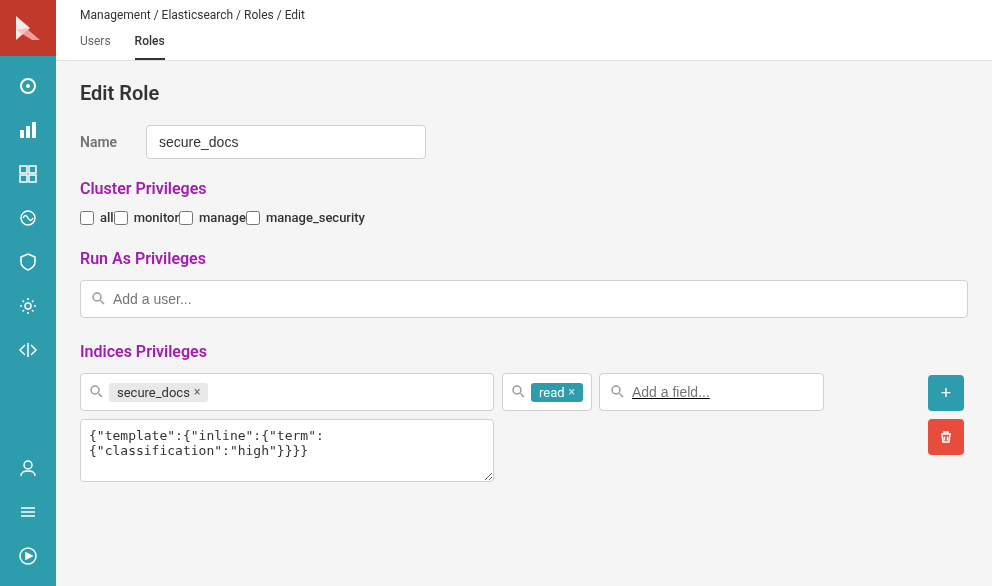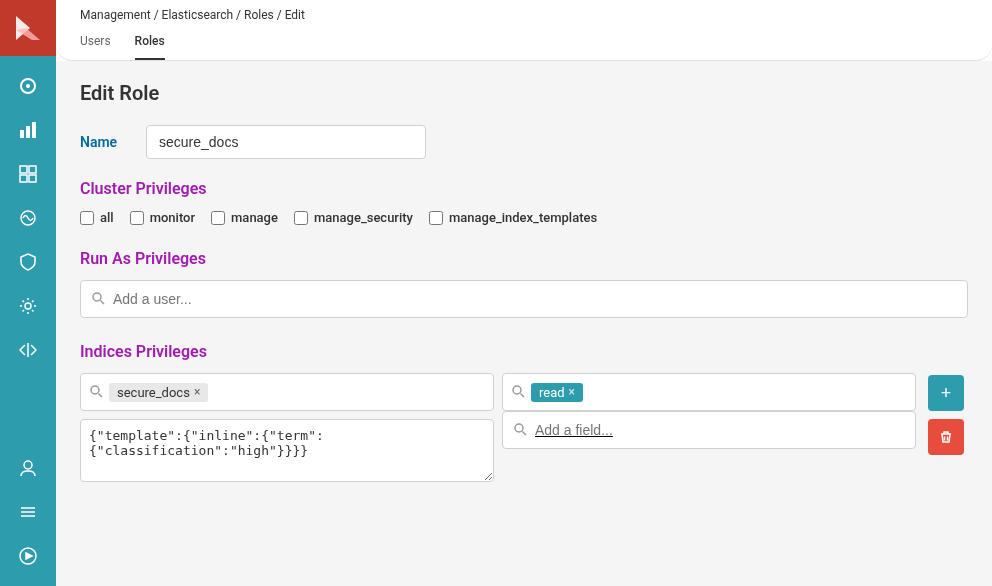--- a/index.html
+++ b/index.html
@@ -46,21 +46,20 @@
       flex-direction: column;
       background: #fff;
       overflow: hidden;
     }
 
     
     .topbar {
       background: #fff;
       border-bottom: 1px solid #e0e0e0;
       padding: 0 24px;
-      border-radius: 16px;
     }
     .breadcrumb {
       font-size: 12px;
       color: #666;
       padding: 8px 0 4px;
     }
     .breadcrumb span { color: #333; }
     .tabs {
       display: flex;
       gap: 24px;
@@ -153,21 +152,21 @@
 
     
     .form-row {
       display: flex;
       align-items: center;
       gap: 16px;
       margin-bottom: 20px;
     }
     .form-label {
       font-weight: 600;
-      color: #0369a1;
+      color: #737373;
       min-width: 50px;
     }
     .form-input {
       border: 1px solid #d0d0d0;
       border-radius: 4px;
       padding: 8px 12px;
       font-size: 14px;
       width: 280px;
       background: #fff;
       outline: none;
@@ -180,21 +179,20 @@
       font-weight: 600;
       color: #a21caf;
       margin-bottom: 12px;
     }
     .section { margin-bottom: 24px; }
 
     
     .checkboxes {
       display: flex;
       align-items: center;
-      gap: 16px;
       flex-wrap: wrap;
     }
     .checkbox-item {
       display: flex;
       align-items: center;
       gap: 6px;
       font-size: 13px;
       color: #333;
     }
     .checkbox-item input[type="checkbox"] {
@@ -397,24 +395,20 @@
           <input type="checkbox" id="cb-monitor" style="">
           <label class="checkbox-label" for="cb-monitor">monitor</label>
         </div>
         <div class="checkbox-item">
           <input type="checkbox" id="cb-manage" style="">
           <label class="checkbox-label" for="cb-manage">manage</label>
         </div>
         <div class="checkbox-item">
           <input type="checkbox" id="cb-manage-security" style="">
           <label class="checkbox-label" for="cb-manage-security">manage_security</label>
-        </div>
-        <div class="checkbox-item">
-          <input type="checkbox" id="cb-manage-index" style="">
-          <label class="checkbox-label" for="cb-manage-index">manage_index_templates</label>
         </div>
       </div>
     </div>
 
     <div class="section">
       <div class="section-title">Run As Privileges</div>
       <div class="search-box">
         <span class="search-icon-span">
           <svg width="14" height="14" viewBox="0 0 14 14" fill="none" stroke="#999" stroke-width="1.5">
               <circle cx="6" cy="6" r="4"></circle>
@@ -441,21 +435,21 @@
             </span>
             <span class="tag">
               <span>secure_docs</span>
               <span class="tag-close">×</span>
             </span>
           </div>
 
           <textarea class="textarea-box" rows="3" style="">{"template":{"inline":{"term":{"classification":"high"}}}}</textarea>
         </div>
 
-        <div style="display: flex; flex-direction: column; gap: 0; justify-content: flex-end;">
+        <div style="display: flex; flex-direction: row; gap: 7px;">
 
           <div class="tag-input-box">
             <span class="search-icon-span">
               <svg width="14" height="14" viewBox="0 0 14 14" fill="none" stroke="#999" stroke-width="1.5">
                   <circle cx="6" cy="6" r="4"></circle>
                   <line x1="9.5" y1="9.5" x2="13" y2="13"></line>
                 </svg>
             </span>
             <span class="tag-teal">
               <span>read</span>

